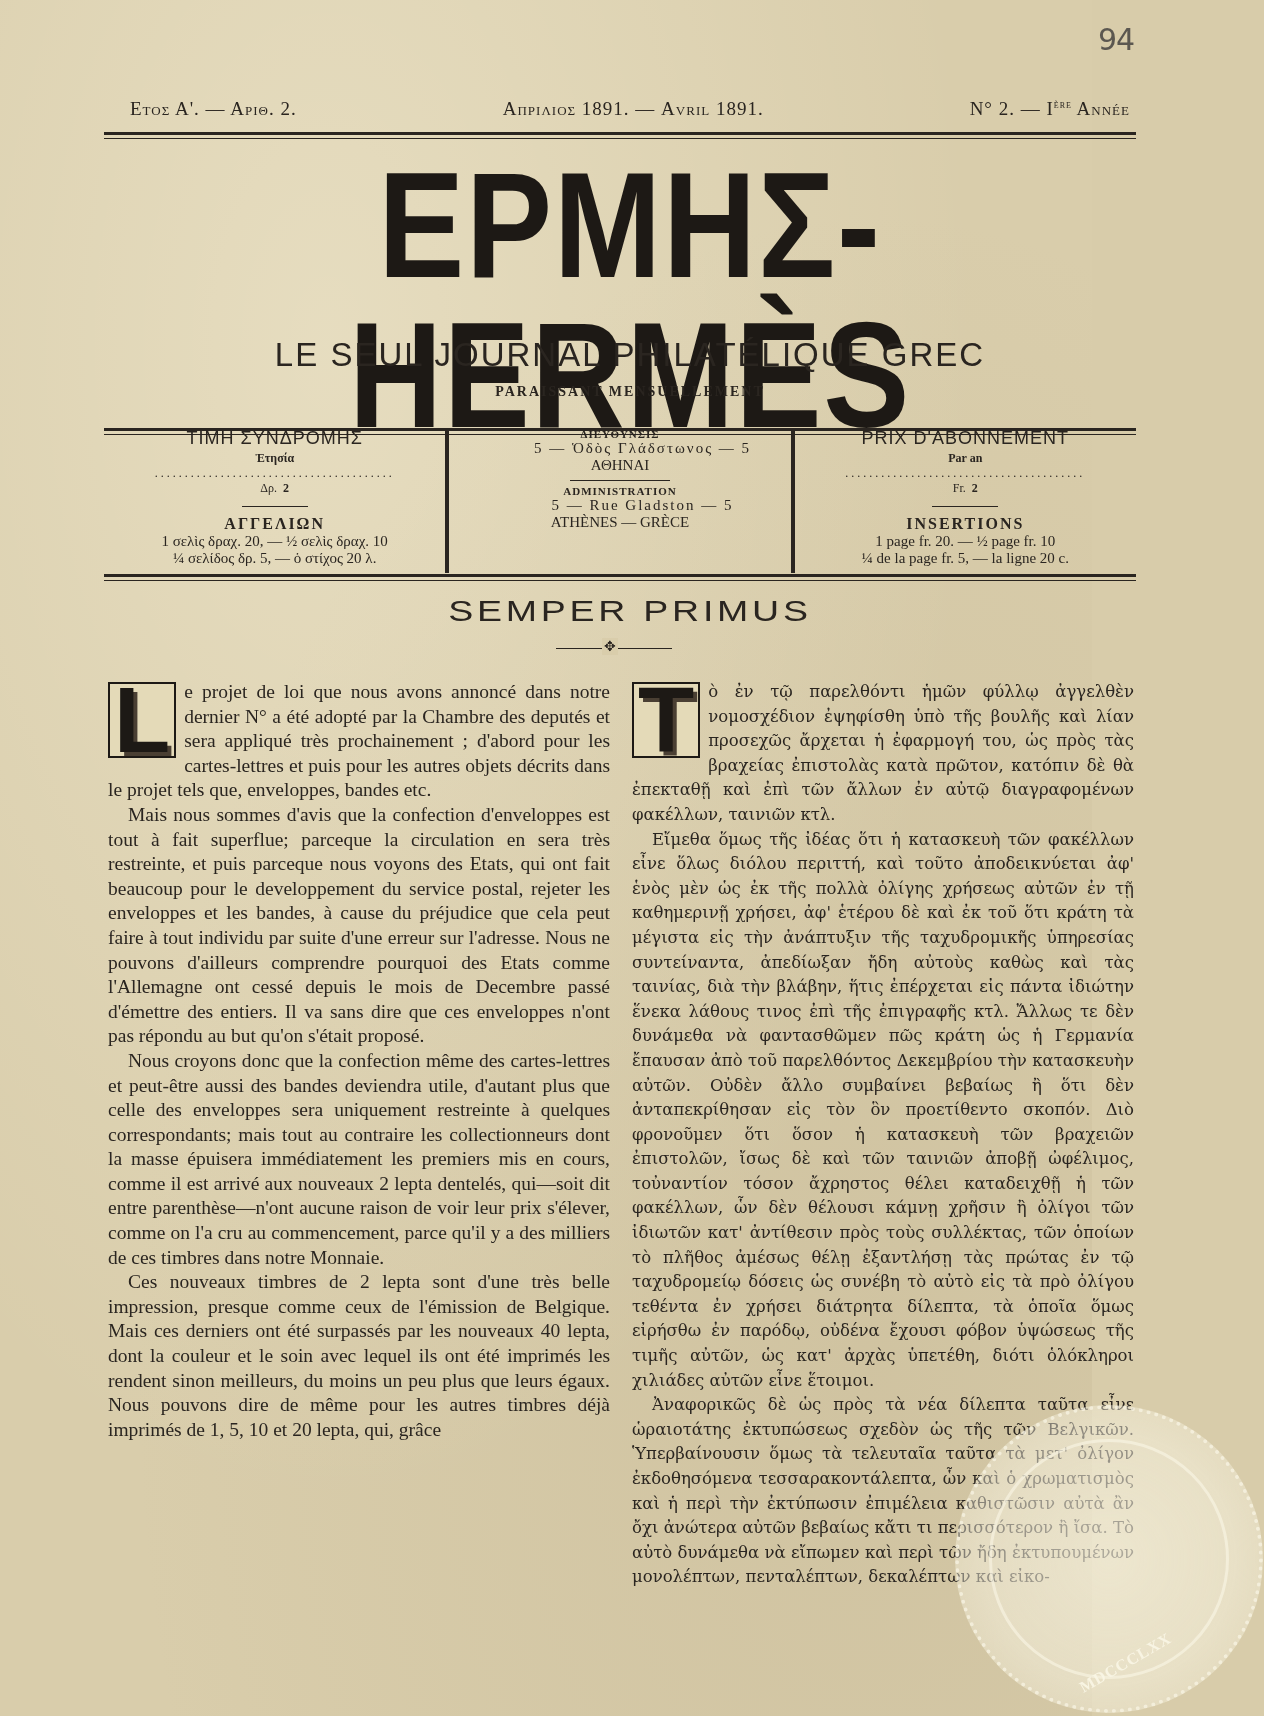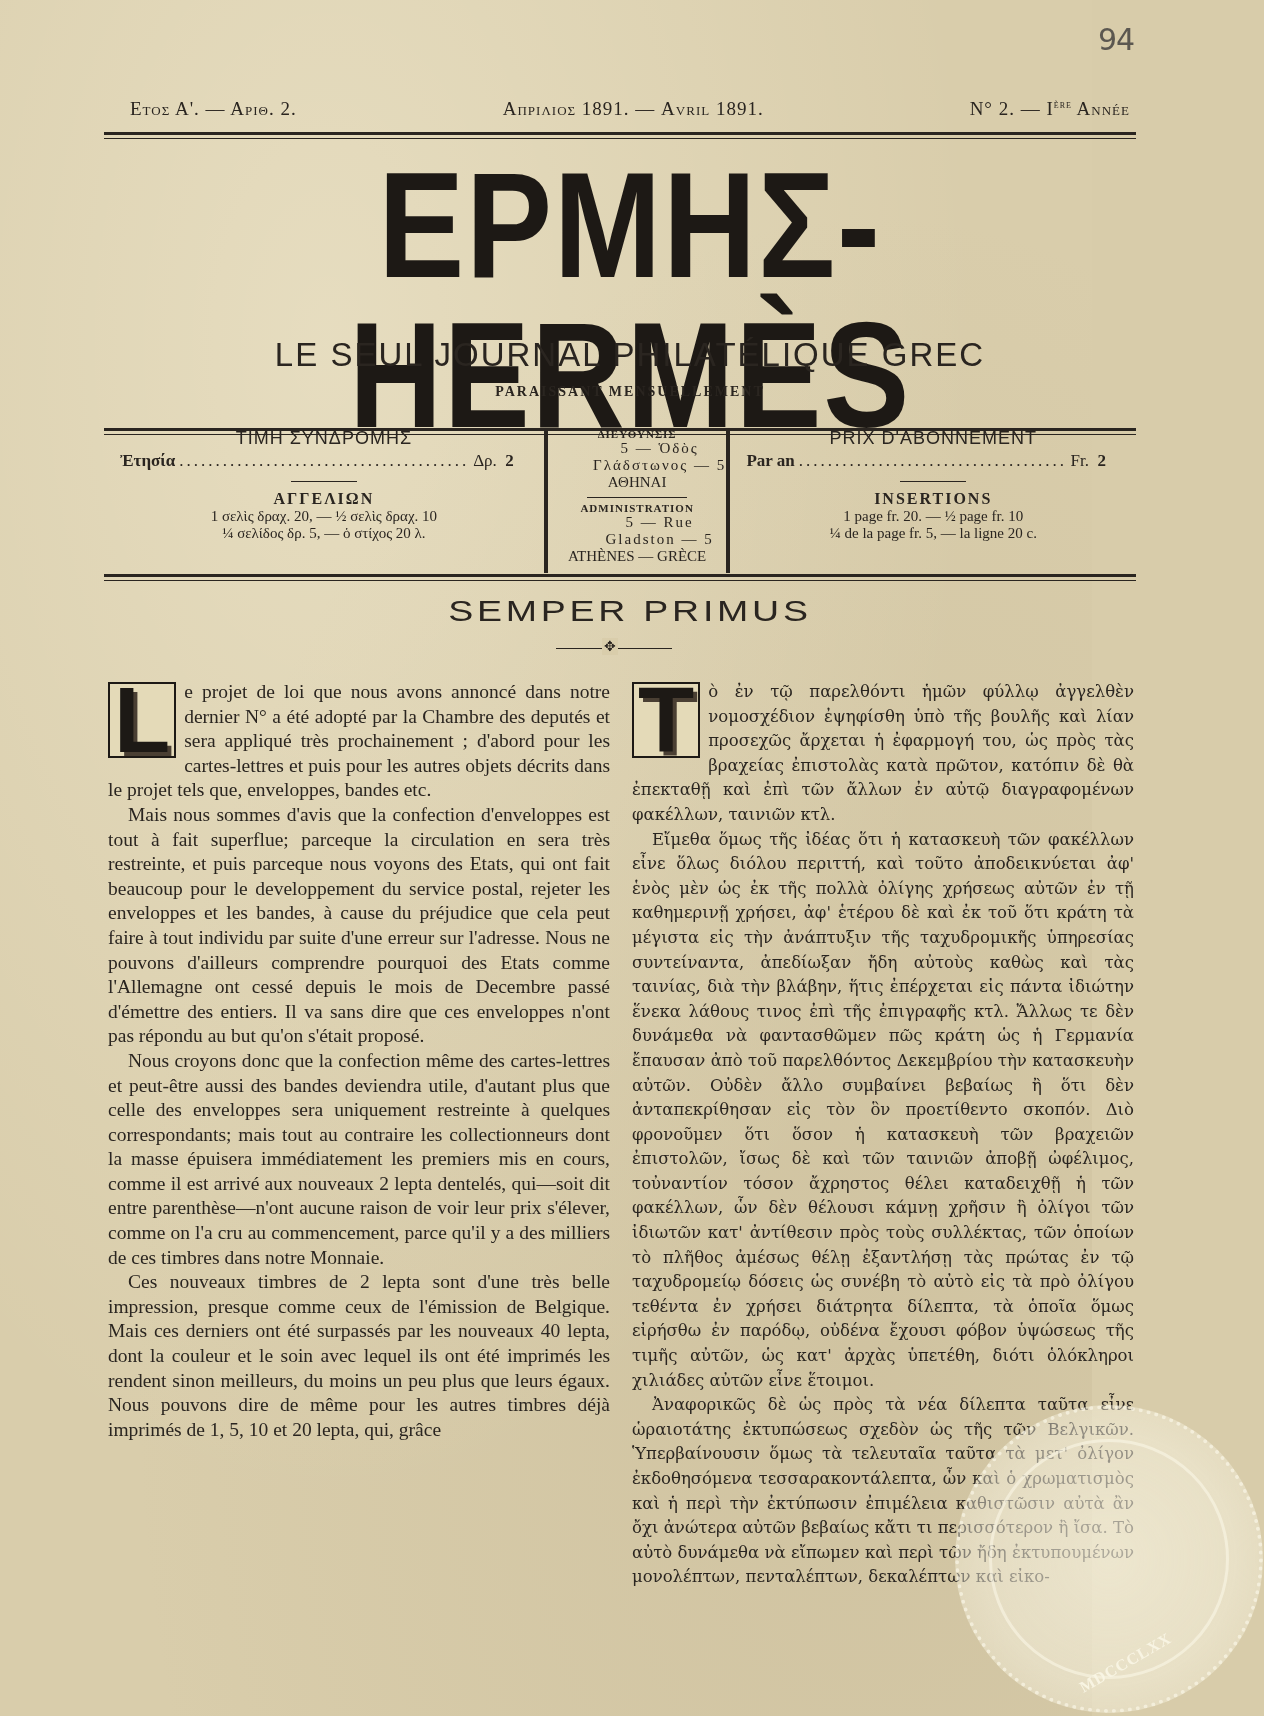--- a/index.html
+++ b/index.html
@@ -55,21 +55,21 @@
     }
     .infobox {
       position: absolute; left: 104px; top: 428px; width: 1032px; height: 145px;
       display: flex;
     }
     .infobox .col { flex: 1; text-align: center; padding-top: 0; position: relative; }
     .infobox .col + .col { border-left: 4px solid #2a2520; }
     .col-h { font-family: "Liberation Sans", sans-serif; font-size: 18px; letter-spacing: 1px; }
     .col-h.small { font-family: "Liberation Serif", serif; font-weight: bold; font-size: 11px; letter-spacing: 1px; }
     .price-row {
-      display: flex; justify-content: space-between; margin: 2px 30px 0 16px; font-size: 17px;
+      display: flex; justify-content: space-between; margin: 2px 30px 0 30px; font-size: 12px; flex-direction: column;
     }
     .price-row .dots { flex: 1; overflow: hidden; white-space: nowrap; letter-spacing: 3px; margin: 0 4px; }
     .price-row .bold { font-weight: bold; }
     .short-rule { width: 66px; margin: 10px auto 8px auto; border-top: 1.5px solid #2a2520; }
     .sub-h { font-family: "Liberation Serif", serif; font-weight: bold; font-size: 16px; letter-spacing: 2px; }
     .sub-l { font-size: 15px; line-height: 17px; }
     .italic { letter-spacing: 2px; margin-left: 45px; }
     .section-title {
       position: absolute; left: 130px; top: 594px; width: 1000px; text-align: center;
       font-family: "Liberation Sans", sans-serif; font-size: 30px; letter-spacing: 3px;

